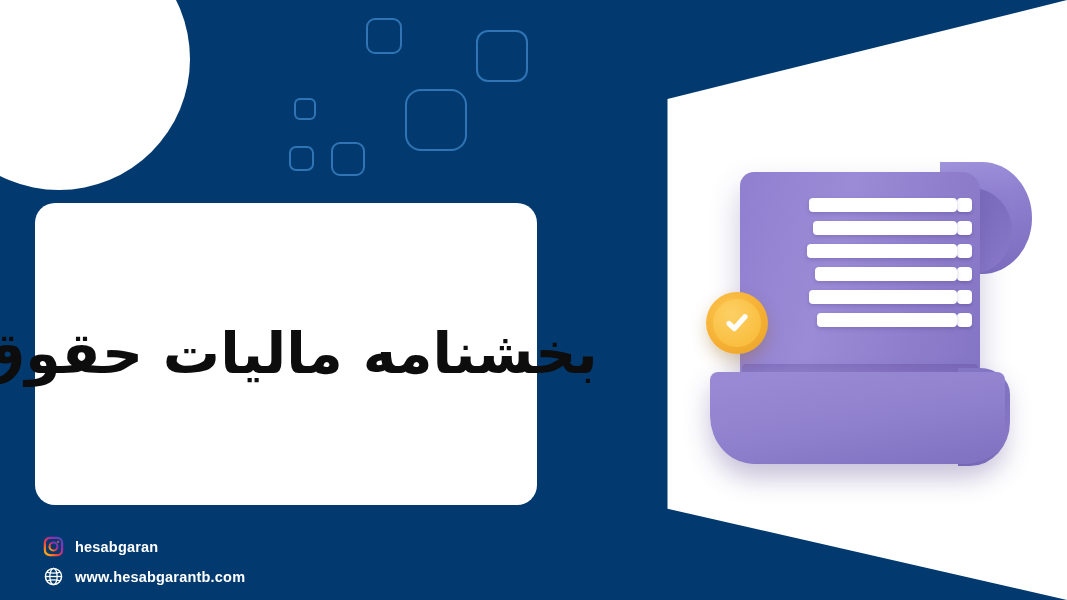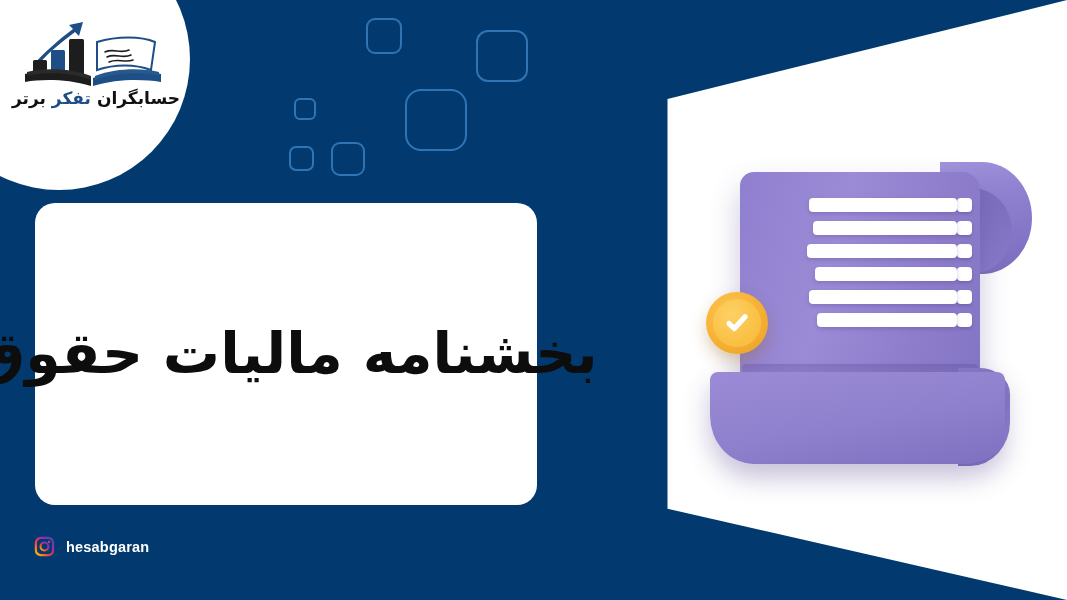--- a/index.html
+++ b/index.html
@@ -125,21 +125,21 @@
   }
   .title-line{
     color:#0d0d0d;font-weight:bold;direction:rtl;text-align:center;
     font-family:"DejaVu Sans",sans-serif;white-space:nowrap;
   }
   .title-line.l1{font-size:57px;line-height:1.05;}
   .title-line.l2{font-size:57px;line-height:1.05;margin-top:28px;}
 
   
   .footer{
-    position:absolute;left:34px;top:536px;
+    position:absolute;left:43px;top:536px;
     display:flex;flex-direction:column;gap:9px;
   }
   .f-row{display:flex;align-items:center;direction:ltr;}
   .f-icon{width:21px;height:21px;flex:0 0 auto;display:block;}
   .f-label{
     margin-left:11px;color:#ffffff;font-size:14.5px;font-weight:bold;
     font-family:"Liberation Sans",sans-serif;letter-spacing:.2px;white-space:nowrap;
   }
 </style>
 </head>
@@ -194,45 +194,20 @@
     <div class="check-badge">
       <div class="inner-ring">
         <svg width="30" height="30" viewBox="0 0 30 30" aria-hidden="true">
           <path d="M7 15.6 L12.4 20.6 L23 8.8" fill="none" stroke="#ffffff" stroke-width="5.2" stroke-linecap="round" stroke-linejoin="round"></path>
         </svg>
       </div>
     </div>
   </div>
 
   <div class="logo-badge"></div>
-  <div class="logo-inner">
-    <svg class="logo-mark" viewBox="0 0 150 66">
-
-      <path d="M14 48 C26 34 38 24 54 12 L58 16 L62 2 L48 5 L52 9 C36 21 24 32 12 45 Z" fill="#1d4f86"></path>
-
-      <rect x="12" y="40" width="14" height="16" rx="1.5" fill="#1d1d1d"></rect>
-      <rect x="30" y="30" width="14" height="26" rx="1.5" fill="#1d4f86"></rect>
-      <rect x="48" y="19" width="15" height="37" rx="1.5" fill="#1d1d1d"></rect>
-
-      <path d="M4 54 C22 50 46 50 70 58 L70 66 C46 59 22 59 4 62 Z" fill="#1d1d1d"></path>
-      <path d="M6 52 C24 48 48 48 70 56 L70 60 C48 52 24 52 6 56 Z" fill="#2a2a2a"></path>
-
-      <path d="M72 58 C96 50 120 50 140 54 L140 62 C120 59 96 59 72 66 Z" fill="#1d4f86"></path>
-      <path d="M74 56 C96 48 120 48 138 52 L138 56 C120 52 96 52 74 60 Z" fill="#27598f"></path>
-
-      <path d="M76 22 C96 16 120 16 134 22 L130 50 C114 44 94 44 76 50 Z" fill="#ffffff" stroke="#1d4f86" stroke-width="2"></path>
-
-      <path d="M84 32 C92 28 100 34 108 30 M86 37 C94 33 102 39 110 35 M88 42 C96 38 104 43 112 40" stroke="#1d1d1d" stroke-width="1.6" fill="none" stroke-linecap="round"></path>
-    </svg>
-    <div class="logo-text">
-      <span>حسابگران</span>
-      <span class="hl">تفکر</span>
-      <span>برتر</span>
-    </div>
-  </div>
 
   <div class="title-card">
     <div class="title-line l1">بخشنامه مالیات حقوق</div>
   </div>
 
   <div class="footer">
     <div class="f-row">
       <svg class="f-icon" viewBox="0 0 24 24">
         <defs>
           <linearGradient id="ig" x1="0" y1="1" x2="1" y2="0">
@@ -241,15 +216,25 @@
             <stop offset="70%" stop-color="#9c27b0"></stop>
             <stop offset="100%" stop-color="#3f51b5"></stop>
           </linearGradient>
         </defs>
         <rect x="2.2" y="2.2" width="19.6" height="19.6" rx="5.6" ry="5.6" fill="none" stroke="url(#ig)" stroke-width="2.6"></rect>
         <circle cx="12" cy="12" r="4.5" fill="none" stroke="url(#ig)" stroke-width="2.4"></circle>
         <circle cx="17.4" cy="6.6" r="1.35" fill="url(#ig)"></circle>
       </svg>
       <span class="f-label">hesabgaran</span>
     </div>
+    <div class="f-row">
+      <svg class="f-icon" viewBox="0 0 24 24">
+        <circle cx="12" cy="12" r="9.2" fill="none" stroke="#ffffff" stroke-width="1.7"></circle>
+        <ellipse cx="12" cy="12" rx="4.2" ry="9.2" fill="none" stroke="#ffffff" stroke-width="1.5"></ellipse>
+        <line x1="2.8" y1="12" x2="21.2" y2="12" stroke="#ffffff" stroke-width="1.5"></line>
+        <path d="M4.4 6.8 C7.6 8.6 16.4 8.6 19.6 6.8" fill="none" stroke="#ffffff" stroke-width="1.4"></path>
+        <path d="M4.4 17.2 C7.6 15.4 16.4 15.4 19.6 17.2" fill="none" stroke="#ffffff" stroke-width="1.4"></path>
+      </svg>
+      <span class="f-label">www.hesabgarantb.com</span>
+    </div>
   </div>
 
 </div>
 
 </body></html>

